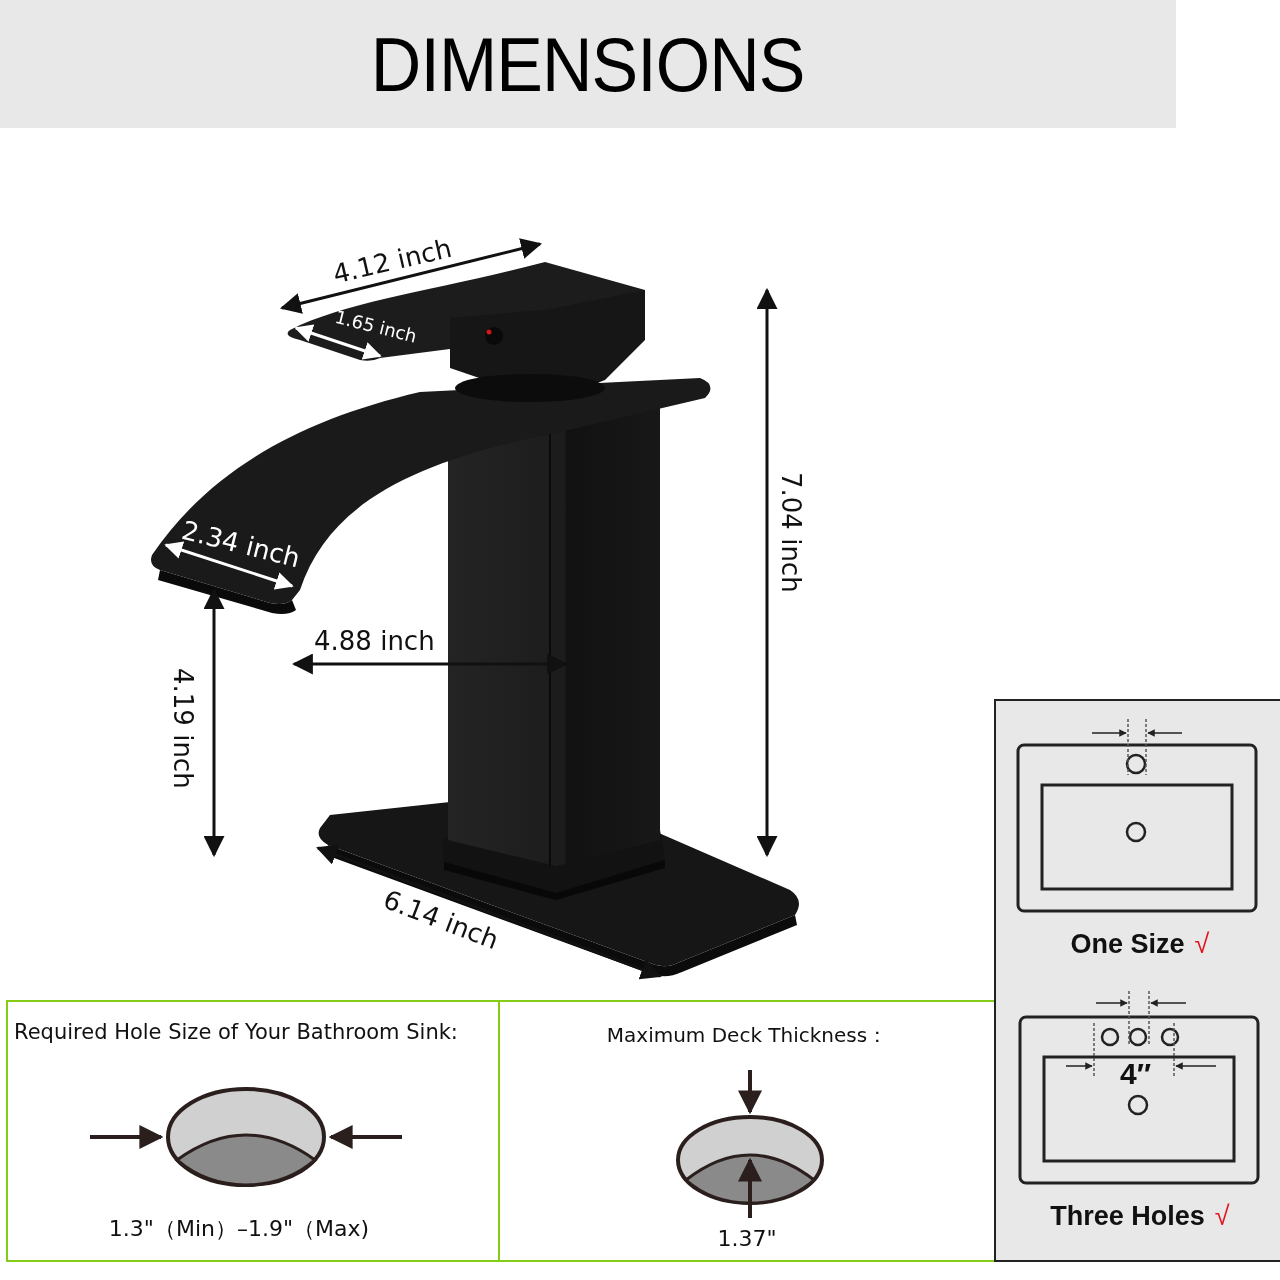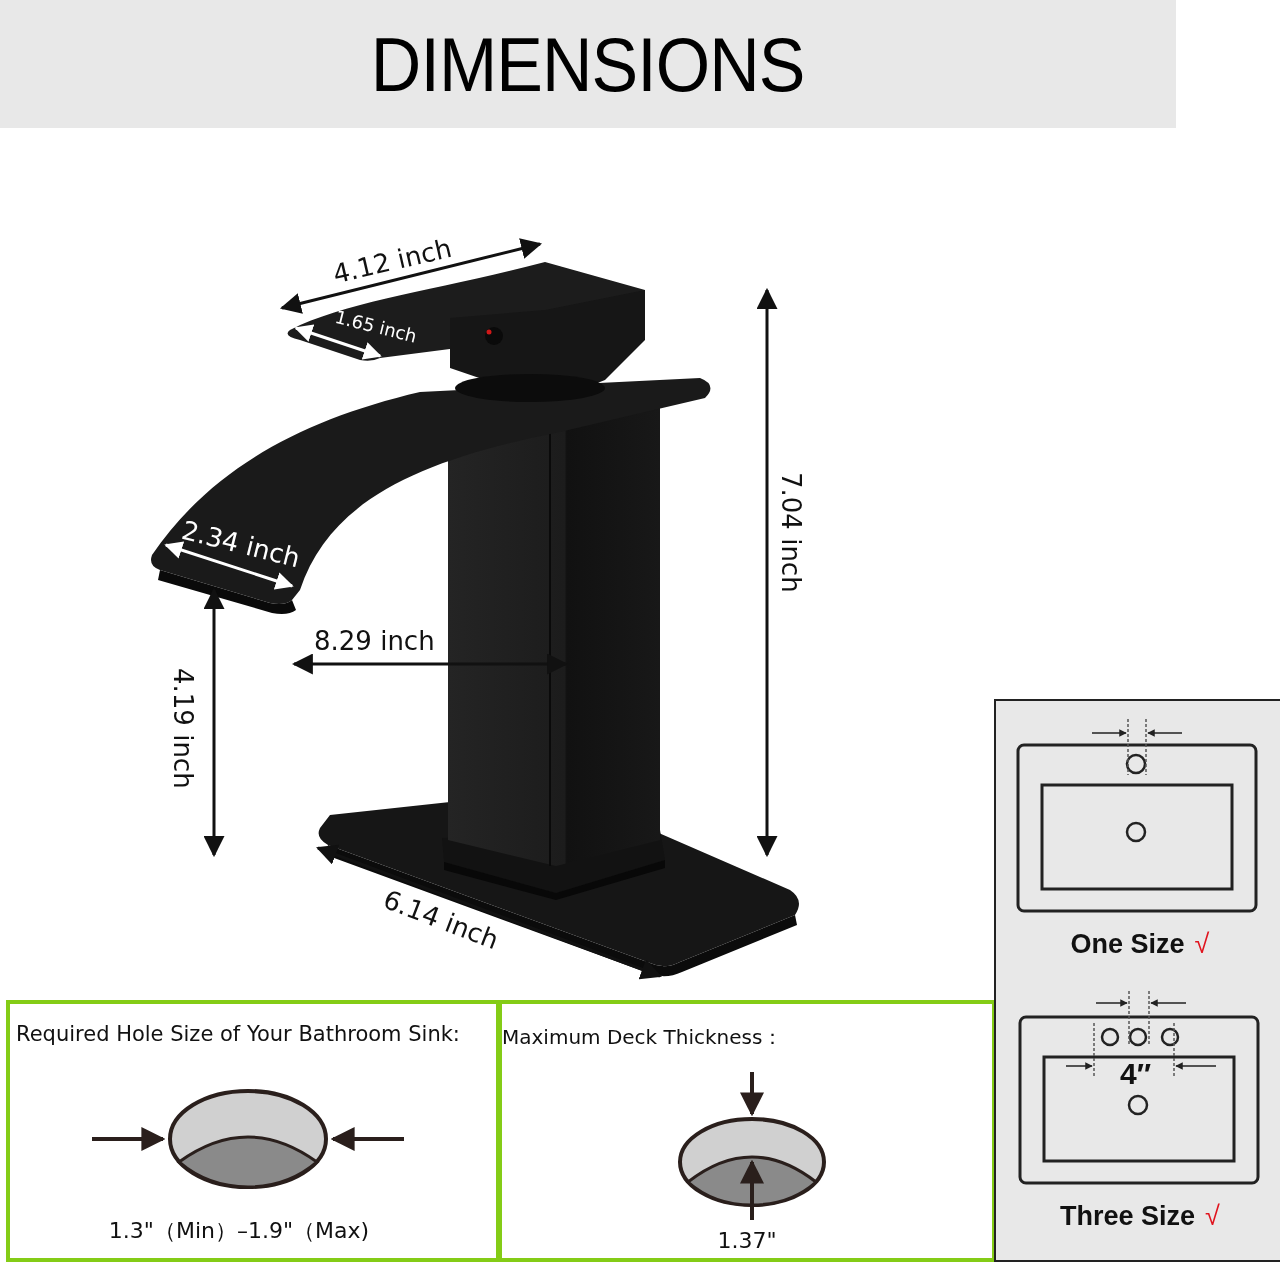--- a/index.html
+++ b/index.html
@@ -24,24 +24,24 @@
   .dim-label {
     position: absolute; font-family: "DejaVu Sans", sans-serif;
     font-size: 26px; color: #111; white-space: nowrap;
     transform-origin: left top;
   }
   .dim-label.white { color: #fff; }
   .dim-label.small { font-size: 18px; }
 
   
   .panel {
-    position: absolute; border: 4px solid #84cc16; background: #fff; box-sizing: border-box;
+    position: absolute; border: 2px solid #84cc16; background: #fff; box-sizing: border-box;
   }
   .panel-title {
-    position: absolute; left: 0; right: 0; text-align: left;
+    position: absolute; left: 0; right: 0; text-align: center;
     font-family: "DejaVu Sans", sans-serif; color: #111;
   }
   .panel-value {
     position: absolute; left: 0; right: 0; text-align: center;
     font-family: "DejaVu Sans", sans-serif; font-size: 22px; color: #111;
   }
   .holes-panel {
     position: absolute; left: 994px; top: 699px; width: 290px; height: 563px;
     border: 2px solid #222; border-right: none; background: #e8e8e8; box-sizing: border-box;
   }
@@ -111,21 +111,21 @@
   <line x1="294" y1="664" x2="566" y2="664" stroke="#111" stroke-width="3" marker-start="url(#arrowB)" marker-end="url(#arrowB)"></line>
 
   <line x1="767" y1="290" x2="767" y2="855" stroke="#111" stroke-width="3" marker-start="url(#arrowB)" marker-end="url(#arrowB)"></line>
 
   <line x1="318" y1="848" x2="660" y2="976" stroke="#111" stroke-width="3" marker-start="url(#arrowB)" marker-end="url(#arrowB)"></line>
 </svg>
 
 <div class="dim-label" style="left:330px; top:260px; transform: rotate(-13deg);">4.12 inch</div>
 <div class="dim-label white small" style="left:338px; top:306px; transform: rotate(14deg);">1.65 inch</div>
 <div class="dim-label white" style="left:186px; top:515px; transform: rotate(14deg);">2.34 inch</div>
-<div class="dim-label" style="left:314px; top:626px;">8.29 inch</div>
+<div class="dim-label" style="left:314px; top:626px;">4.88 inch</div>
 <div class="dim-label" style="left:198px; top:668px; transform: rotate(90deg);">4.19 inch</div>
 <div class="dim-label" style="left:806px; top:472px; transform: rotate(90deg);">7.04 inch</div>
 <div class="dim-label" style="left:390px; top:884px; transform: rotate(21deg);">6.14 inch</div>
 
 <div class="panel" style="left:6px; top:1000px; width:494px; height:262px;">
   <div class="panel-title" style="top:18px; font-size:21px; left:6px; right:0; text-align:left;">Required Hole Size of Your Bathroom Sink:</div>
   <svg width="494" height="262" style="position:absolute; left:-2px; top:-2px;">
     <defs>
       <marker id="arrowK" viewBox="0 0 10 10" refX="9" refY="5" markerWidth="6" markerHeight="6" orient="auto">
         <path d="M0,0 L10,5 L0,10 z" fill="#2a1f1c"></path>
@@ -189,15 +189,15 @@
       <line x1="192" y1="304" x2="157" y2="304" stroke="#222" stroke-width="1.5" marker-end="url(#arrowS)"></line>
       <line x1="72" y1="367" x2="98" y2="367" stroke="#222" stroke-width="1.5" marker-end="url(#arrowS)"></line>
       <line x1="222" y1="367" x2="182" y2="367" stroke="#222" stroke-width="1.5" marker-end="url(#arrowS)"></line>
     </g>
   </svg>
   <div style="position:absolute; left:124px; top:356px; font-family:'Liberation Sans',sans-serif; font-size:30px; font-weight:bold; color:#111;">4″</div>
   <div class="hole-caption" style="top:228px;">
     <span>One Size</span><span class="check">√</span>
   </div>
   <div class="hole-caption" style="top:500px;">
-    <span>Three Size</span><span class="check">√</span>
+    <span>Three Holes</span><span class="check">√</span>
   </div>
 </div>
 
 </body></html>

